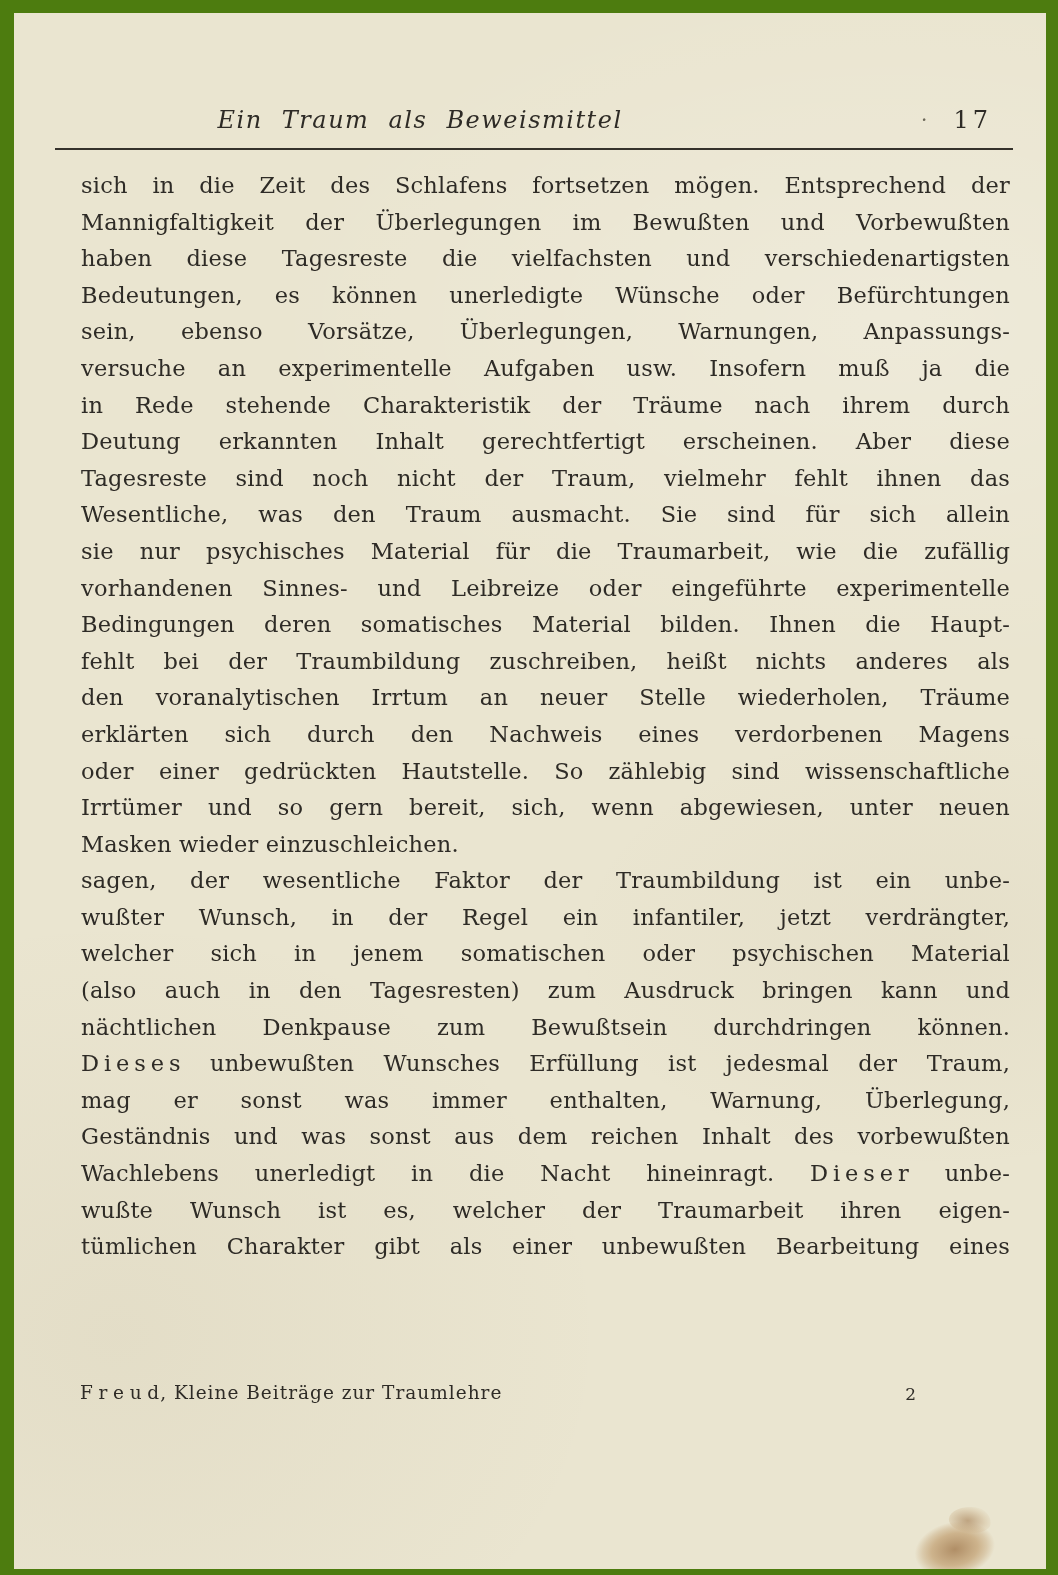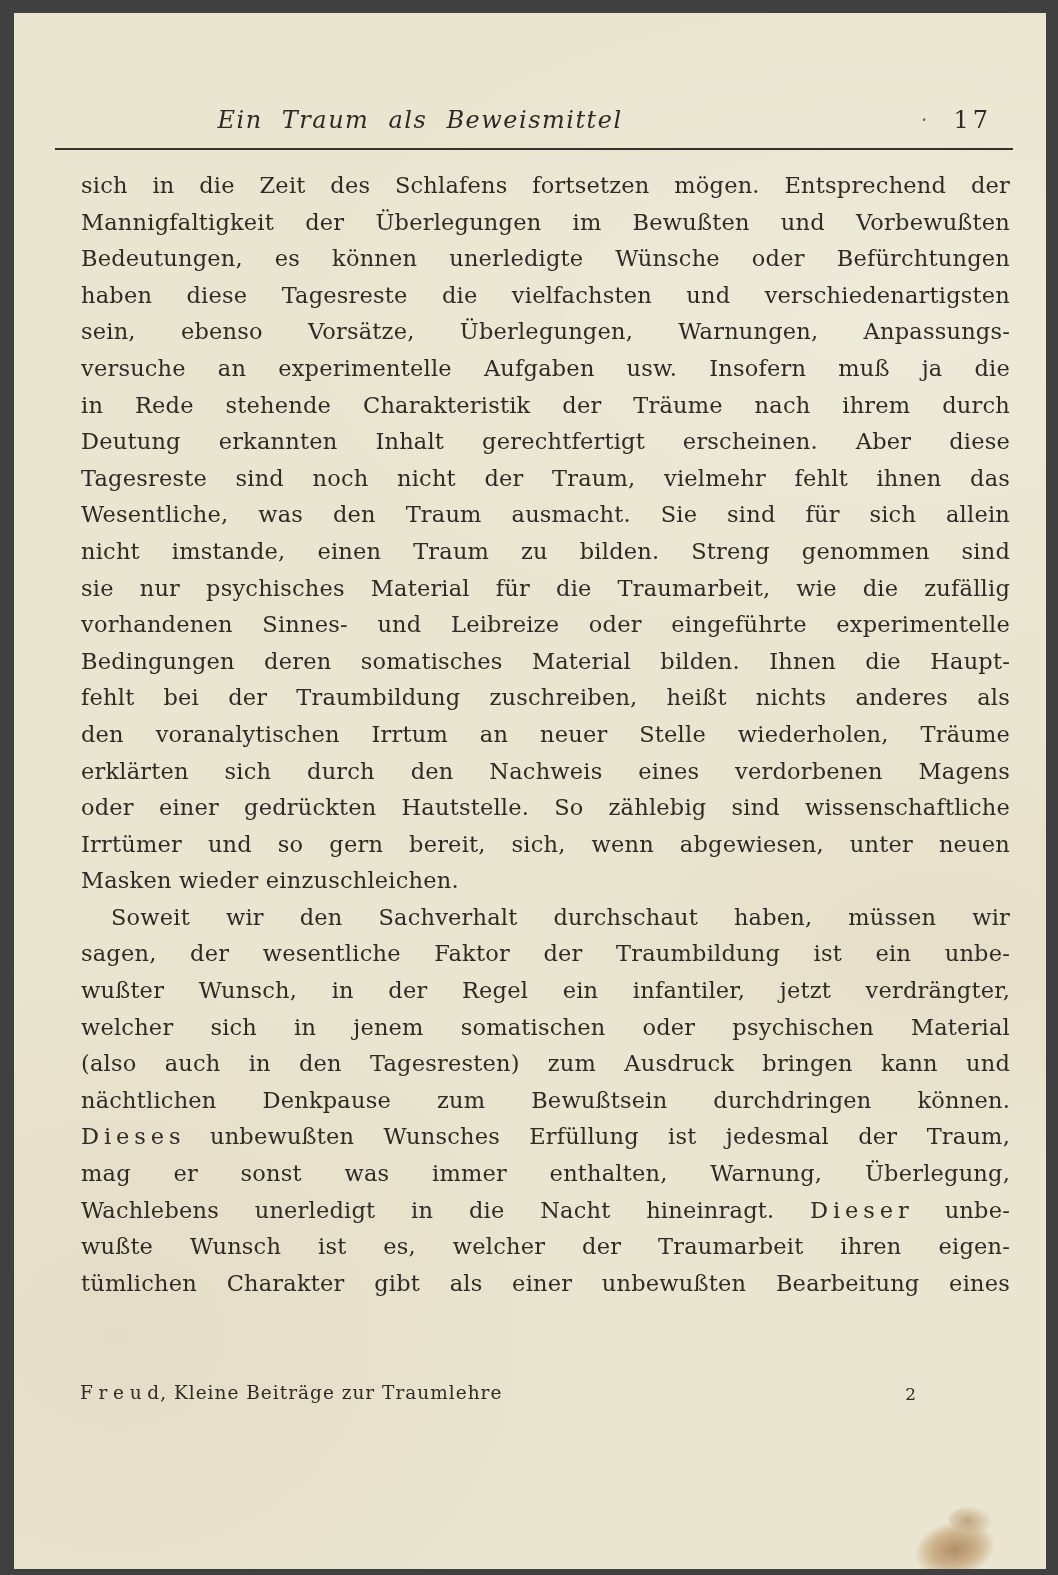--- a/index.html
+++ b/index.html
@@ -12,21 +12,21 @@
   }
   * { margin: 0; padding: 0; box-sizing: border-box; }
   html, body { background: #ffffff; }
   body {
     width: 1058px; height: 1575px;
     position: relative; overflow: hidden;
     font-family: "DejaVu Serif", "Liberation Serif", serif;
   }
   .scan {
     position: absolute; inset: 0;
-    background: #404040;
+    background: #4d7c0f;
   }
   .page {
     position: absolute;
     left: 14px; top: 13px; right: 12px; bottom: 6px;
     background:
       radial-gradient(ellipse 900px 500px at 85% 20%, rgba(255,255,255,0.20), rgba(255,255,255,0) 70%),
       radial-gradient(ellipse 700px 600px at 10% 85%, rgba(120,100,60,0.06), rgba(120,100,60,0) 70%),
       radial-gradient(ellipse 500px 300px at 90% 60%, rgba(140,120,80,0.05), rgba(140,120,80,0) 75%),
       var(--paper);
     overflow: hidden;
@@ -129,46 +129,45 @@
         <span class="separator-dot">·</span>
         <span class="page-number">17</span>
       </div>
     </div>
 
     <div class="rule"></div>
 
     <div class="text-block">
         <div class="line">sich in die Zeit des Schlafens fortsetzen mögen. Entsprechend der</div>
         <div class="line">Mannigfaltigkeit der Überlegungen im Bewußten und Vorbewußten</div>
+        <div class="line">haben diese Tagesreste die vielfachsten und verschiedenartigsten</div>
         <div class="line">Bedeutungen, es können unerledigte Wünsche oder Befürchtungen</div>
-        <div class="line">haben diese Tagesreste die vielfachsten und verschiedenartigsten</div>
         <div class="line">sein, ebenso Vorsätze, Überlegungen, Warnungen, Anpassungs-</div>
         <div class="line">versuche an experimentelle Aufgaben usw. Insofern muß ja die</div>
         <div class="line">in Rede stehende Charakteristik der Träume nach ihrem durch</div>
         <div class="line">Deutung erkannten Inhalt gerechtfertigt erscheinen. Aber diese</div>
         <div class="line">Tagesreste sind noch nicht der Traum, vielmehr fehlt ihnen das</div>
         <div class="line">Wesentliche, was den Traum ausmacht. Sie sind für sich allein</div>
-        <div class="line">nicht imstande, einen Traum zu bilden. Streng genommen sind</div>
         <div class="line">sie nur psychisches Material für die Traumarbeit, wie die zufällig</div>
         <div class="line">vorhandenen Sinnes- und Leibreize oder eingeführte experimentelle</div>
         <div class="line">Bedingungen deren somatisches Material bilden. Ihnen die Haupt-</div>
         <div class="line">fehlt bei der Traumbildung zuschreiben, heißt nichts anderes als</div>
         <div class="line">den voranalytischen Irrtum an neuer Stelle wiederholen, Träume</div>
         <div class="line">erklärten sich durch den Nachweis eines verdorbenen Magens</div>
         <div class="line">oder einer gedrückten Hautstelle. So zählebig sind wissenschaftliche</div>
         <div class="line">Irrtümer und so gern bereit, sich, wenn abgewiesen, unter neuen</div>
         <div class="line para-end">Masken wieder einzuschleichen.</div>
-        <div class="line indent">Soweit wir den Sachverhalt durchschaut haben, müssen wir</div>
         <div class="line">sagen, der wesentliche Faktor der Traumbildung ist ein unbe-</div>
         <div class="line">wußter Wunsch, in der Regel ein infantiler, jetzt verdrängter,</div>
         <div class="line">welcher sich in jenem somatischen oder psychischen Material</div>
         <div class="line">(also auch in den Tagesresten) zum Ausdruck bringen kann und</div>
         <div class="line">nächtlichen Denkpause zum Bewußtsein durchdringen können.</div>
         <div class="line">D i e s e s unbewußten Wunsches Erfüllung ist jedesmal der Traum,</div>
         <div class="line">mag er sonst was immer enthalten, Warnung, Überlegung,</div>
+        <div class="line">Geständnis und was sonst aus dem reichen Inhalt des vorbewußten</div>
         <div class="line">Wachlebens unerledigt in die Nacht hineinragt. D i e s e r unbe-</div>
         <div class="line">wußte Wunsch ist es, welcher der Traumarbeit ihren eigen-</div>
         <div class="line">tümlichen Charakter gibt als einer unbewußten Bearbeitung eines</div>
       </div>
 
     <div class="footer">
       <span class="footer-note">F r e u d, Kleine Beiträge zur Traumlehre</span>
       <span class="signature-number">2</span>
     </div>
 

